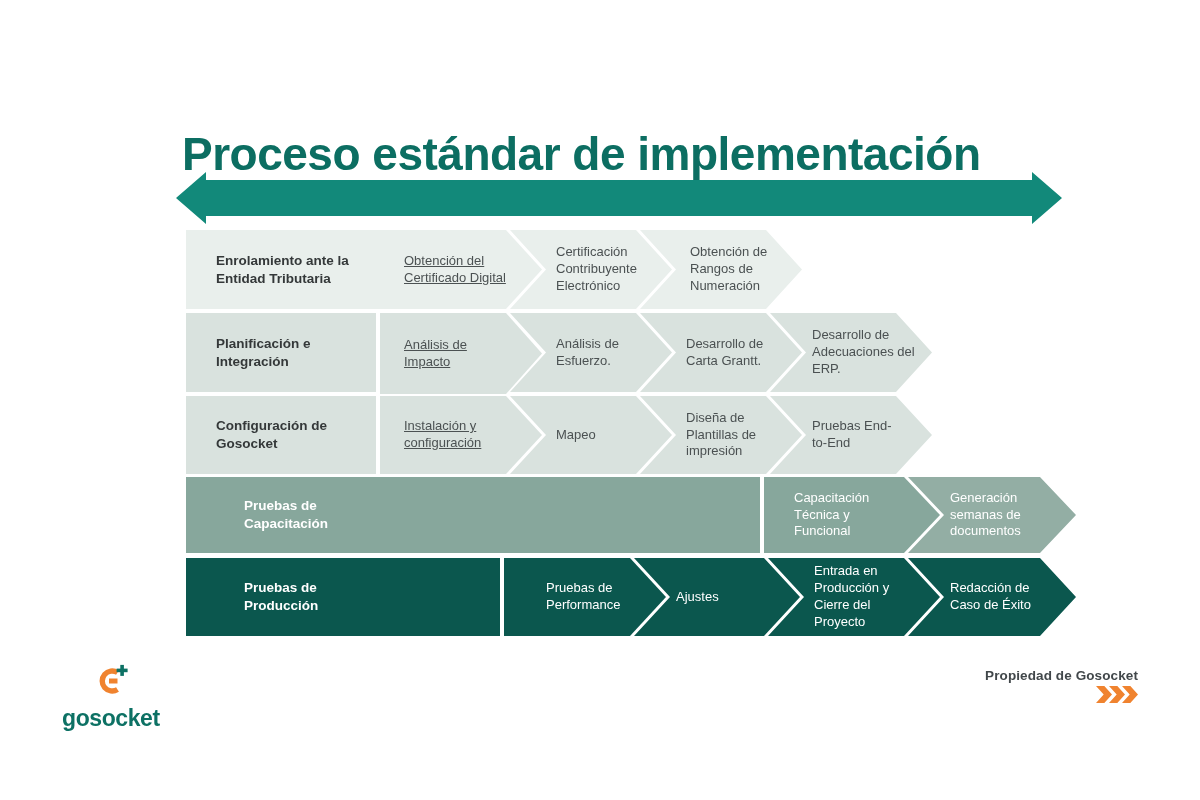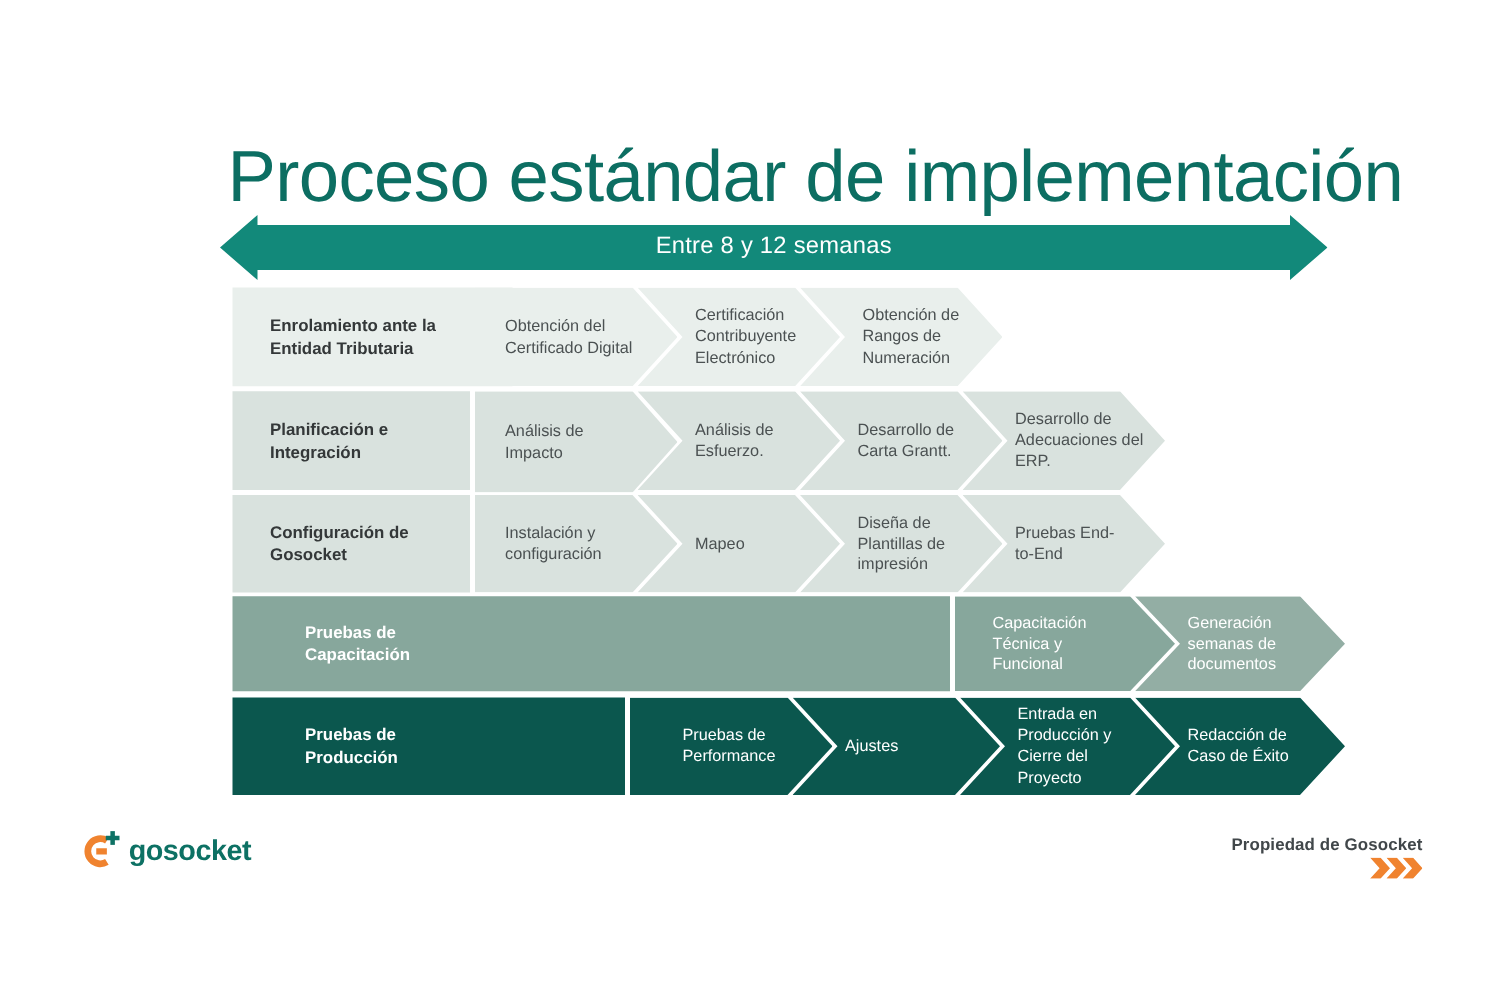--- a/index.html
+++ b/index.html
@@ -4,22 +4,22 @@
 <style>
   html,body{margin:0;padding:0;background:#ffffff;}
   .canvas{
     position:relative;width:1200px;height:800px;background:#ffffff;overflow:hidden;
     font-family:"Liberation Sans",sans-serif;
     --teal-title:#0C6E62;--teal-arrow:#12897A;
     --row1:#E9EFEC;--row23:#D9E2DE;--sage:#87A79C;--sage2:#93AEA4;--dark:#0B574E;
     --orange:#F0832F;--ink:#3A3F40;--ink2:#4B5152;
   }
   .title{
-    position:absolute;left:182px;top:108px;
-    font-size:58px;font-weight:400;letter-spacing:-0.5px;color:var(--teal-title);
+    position:absolute;left:182px;top:127px;
+    font-size:46px;font-weight:700;letter-spacing:-0.5px;color:var(--teal-title);
     white-space:nowrap;
   }
   .arrow-wrap{position:absolute;left:176px;top:172px;width:886px;height:52px;}
   .arrow-label{
     position:absolute;left:176px;top:186px;width:886px;text-align:center;
     color:#ffffff;font-size:19px;font-weight:400;letter-spacing:0.2px;
   }
   .blk{
     position:absolute;display:flex;align-items:center;box-sizing:border-box;
     font-size:13px;line-height:1.3;color:var(--ink2);
@@ -28,23 +28,23 @@
   .lbl{font-weight:700;color:#343839;font-size:13.5px;}
   .wtext{color:#ffffff;}
   .wtext.lbl{color:#ffffff;margin-left:28px;}
   .chev-flat{clip-path:polygon(0 0,calc(100% - 36px) 0,100% 50%,calc(100% - 36px) 100%,0 100%);}
   .chev-notch{clip-path:polygon(0 0,calc(100% - 36px) 0,100% 50%,calc(100% - 36px) 100%,0 100%,36px 50%);}
   .bg1{background:var(--row1);}
   .bg23{background:var(--row23);}
   .bgs{background:var(--sage);}
   .bgs2{background:var(--sage2);}
   .bgd{background:var(--dark);}
-  .pl18{padding-left:24px;}.pl30{padding-left:30px;}.pl34{padding-left:34px;}
+  .pl18{padding-left:24px;text-decoration:underline;}.pl30{padding-left:30px;}.pl34{padding-left:34px;}
   .pl42{padding-left:42px;}.pl46{padding-left:46px;}
-  .footer-logo{position:absolute;left:62px;top:662px;display:flex;align-items:center;gap:7px;}
+  .footer-logo{position:absolute;left:62px;top:662px;display:flex;align-items:center;gap:7px;flex-direction:column;}
   .logo-word{font-size:23px;font-weight:700;letter-spacing:-0.4px;color:#0D7164;}
   .ownership{position:absolute;right:62px;top:668px;text-align:right;}
   .ownership-text{font-size:13.5px;font-weight:700;color:#41474A;letter-spacing:0.1px;}
   .mini-chevs{display:flex;justify-content:flex-end;margin-top:3px;}
   .mini-chev{
     width:16px;height:17px;background:var(--orange);margin-left:-3px;
     clip-path:polygon(0 0,52% 0,100% 50%,52% 100%,0 100%,48% 50%);
   }
 </style>
 </head>
@@ -52,21 +52,20 @@
 
 <div class="canvas">
 
   <div class="title">Proceso estándar de implementación</div>
 
   <div class="arrow-wrap">
     <svg width="886" height="52" viewBox="0 0 886 52" xmlns="http://www.w3.org/2000/svg">
       <polygon points="0,26 30,0 30,8 856,8 856,0 886,26 856,52 856,44 30,44 30,52" fill="#12897A"></polygon>
     </svg>
   </div>
-  <div class="arrow-label">Entre 8 y 12 semanas</div>
 
   <div>
     <div class="blk bg1 pl30" style="left:186px;top:230px;width:224px;height:79px;">
       <span class="lbl" style="max-width:150px;">Enrolamiento ante la Entidad Tributaria</span>
     </div>
     <div class="blk bg1 chev-flat pl18" style="left:380px;top:230px;width:162px;height:79px;">
       <span style="max-width:125px;">Obtención del Certificado Digital</span>
     </div>
     <div class="blk bg1 chev-notch pl46" style="left:510px;top:230px;width:162px;height:79px;">
       <span>Certificación Contribuyente Electrónico</span>

